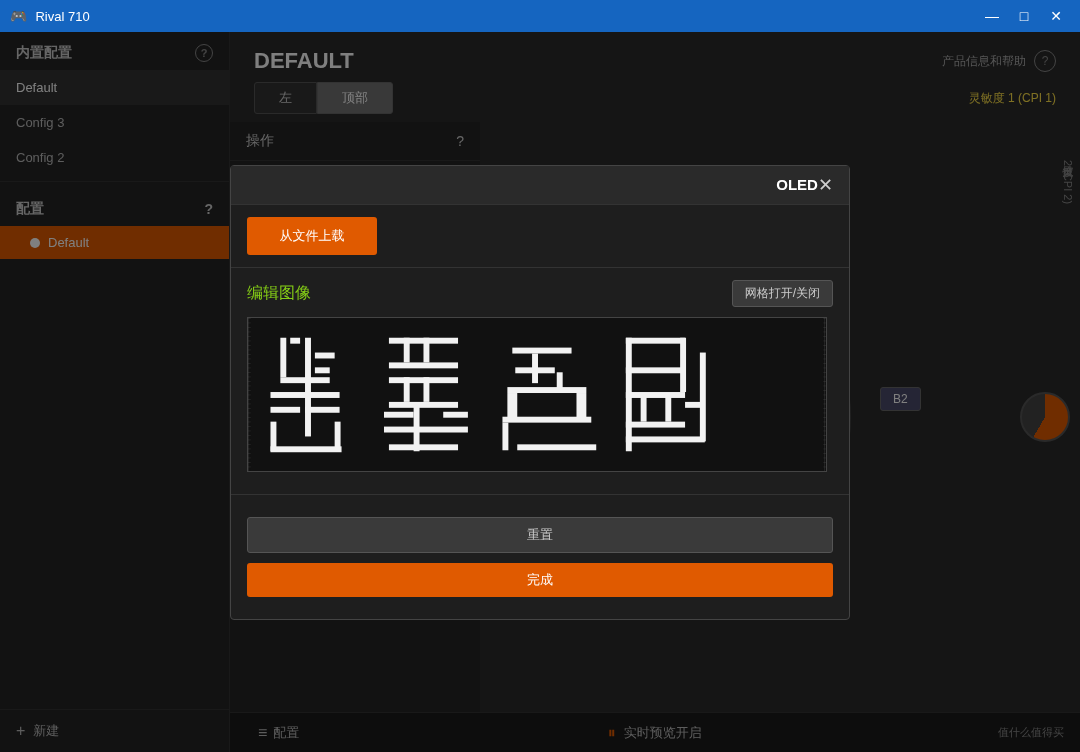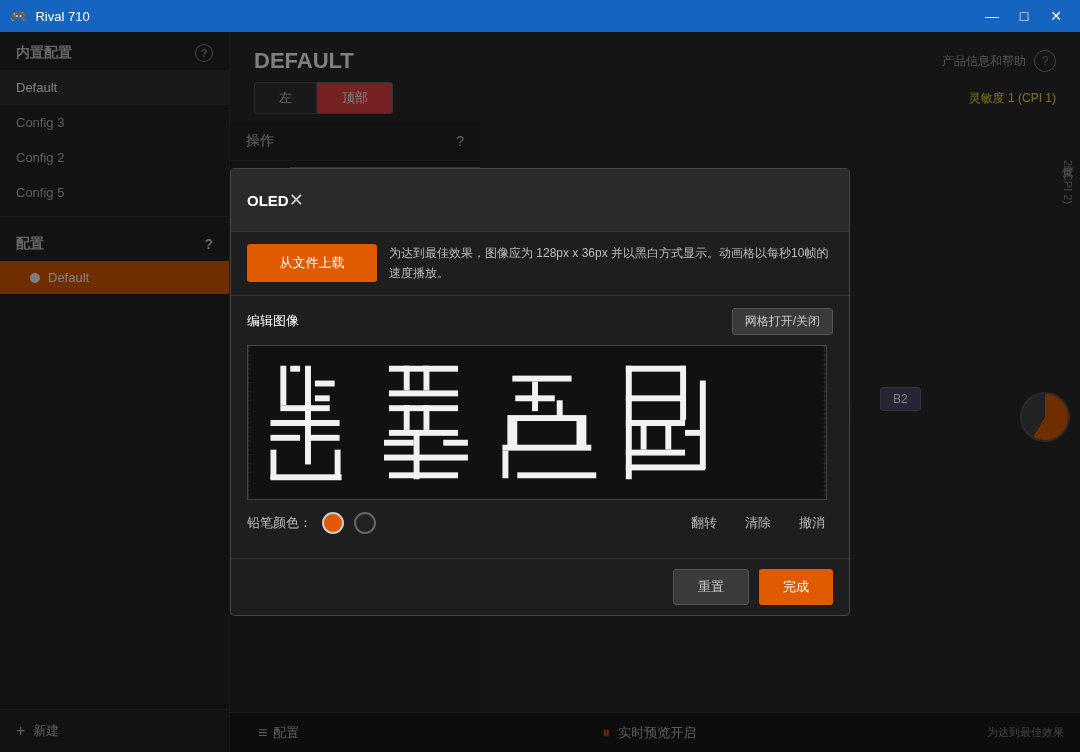--- a/index.html
+++ b/index.html
@@ -159,21 +159,21 @@
       border: 1px solid #555;
       background: #333;
       color: #ccc;
       cursor: pointer;
       font-size: 13px;
       font-family: inherit;
     }
     .tab-btn:first-child { border-radius: 3px 0 0 3px; }
     .tab-btn:last-child { border-radius: 0 3px 3px 0; }
     .tab-btn.active {
-      background: #ef4444;
+      background: #737373;
       color: white;
       border-color: #666;
     }
     .ops-header {
       padding: 10px 16px;
       font-size: 14px;
       color: #ccc;
       display: flex; align-items: center; justify-content: space-between;
       border-bottom: 1px solid #333;
     }
@@ -252,22 +252,22 @@
       border: 1px solid #444;
       border-radius: 4px;
       width: 620px;
       max-height: 680px;
       display: flex;
       flex-direction: column;
     }
     .modal-header {
       display: flex;
       align-items: center;
-      justify-content: flex-start;
-      padding: 22px 16px;
+      justify-content: flex-end;
+      padding: 10px 16px;
       border-bottom: 1px solid #333;
       background: #2a2a2a;
     }
     .modal-title {
       font-size: 15px;
       color: white;
       font-weight: bold;
     }
     .modal-close {
       background: none;
@@ -308,22 +308,22 @@
       padding: 12px 16px;
       flex: 1;
     }
     .image-editor-header {
       display: flex;
       align-items: center;
       justify-content: space-between;
       margin-bottom: 10px;
     }
     .editor-label {
-      color: #ffffff;
-      font-size: 13px;
+      color: #84cc16;
+      font-size: 16px;
     }
     .grid-toggle-btn {
       background: #3a3a3a;
       border: 1px solid #555;
       color: #ccc;
       padding: 4px 12px;
       font-size: 12px;
       cursor: pointer;
       border-radius: 3px;
       font-family: inherit;
@@ -389,25 +389,26 @@
       color: #bbb;
       font-size: 13px;
       cursor: pointer;
       font-family: inherit;
       padding: 4px 8px;
       border-radius: 3px;
     }
 
     
     .modal-footer {
-      padding: 10px 16px;
+      padding: 22px 16px;
       display: flex;
       justify-content: flex-end;
       gap: 10px;
       border-top: 1px solid #333;
+      flex-direction: column;
     }
     .btn-reset {
       background: #3a3a3a;
       border: 1px solid #555;
       color: #ccc;
       padding: 8px 24px;
       font-size: 13px;
       cursor: pointer;
       border-radius: 3px;
       font-family: inherit;
@@ -469,23 +470,20 @@
     </div>
     <div class="sidebar-item active">
       <span>Default</span>
     </div>
     <div class="sidebar-item">
       <span>Config 3</span>
     </div>
     <div class="sidebar-item">
       <span>Config 2</span>
     </div>
-    <div class="sidebar-item">
-      <span>Config 5</span>
-    </div>
 
     <div class="sidebar-divider"></div>
 
     <div class="sidebar-config-title">
       <span>配置</span>
       <div class="help-icon">
         <span>?</span>
       </div>
     </div>
     <div class="config-item active">
@@ -632,36 +630,35 @@
 
     <div class="bottom-bar">
       <div class="bottom-config-btn">
         <span style="font-size:16px;">≡</span>
         <span>配置</span>
       </div>
       <div class="realtime-toggle">
         <span class="toggle-icon">⏸</span>
         <span>实时预览开启</span>
       </div>
-      <div class="watermark">为达到最佳效果</div>
+      <div class="watermark">值什么值得买</div>
     </div>
   </div>
 </div>
 
 <div class="modal-overlay">
   <div class="modal">
 
     <div class="modal-header">
       <span class="modal-title">OLED</span>
       <button class="modal-close">✕</button>
     </div>
 
     <div class="modal-info">
       <button class="upload-btn">从文件上载</button>
-      <p class="modal-info-text">为达到最佳效果，图像应为 128px x 36px 并以黑白方式显示。动画格以每秒10帧的速度播放。</p>
     </div>
 
     <div class="image-editor">
       <div class="image-editor-header">
         <span class="editor-label">编辑图像</span>
         <button class="grid-toggle-btn">网格打开/关闭</button>
       </div>
 
       <div class="canvas-area">
         <div class="canvas-grid"></div>
@@ -725,30 +722,20 @@
               <rect x="420" y="80" width="6" height="25"></rect>
               <rect x="380" y="105" width="60" height="6"></rect>
               <rect x="380" y="120" width="80" height="6"></rect>
               <rect x="455" y="35" width="6" height="90"></rect>
               <rect x="440" y="85" width="20" height="6"></rect>
             </g>
           </svg>
         </div>
       </div>
 
-      <div class="pencil-row">
-        <span class="pencil-label">铅笔颜色：</span>
-        <div class="color-circle selected" style="background:#e05a00; border-color:#ccc;"></div>
-        <div class="color-circle" style="background:#222; border-color:#666;"></div>
-        <div class="pencil-actions">
-          <button class="pencil-action-btn">翻转</button>
-          <button class="pencil-action-btn">清除</button>
-          <button class="pencil-action-btn">撤消</button>
-        </div>
-      </div>
     </div>
 
     <div class="modal-footer">
       <button class="btn-reset">重置</button>
       <button class="btn-done">完成</button>
     </div>
   </div>
 </div>
 
 </body></html>

